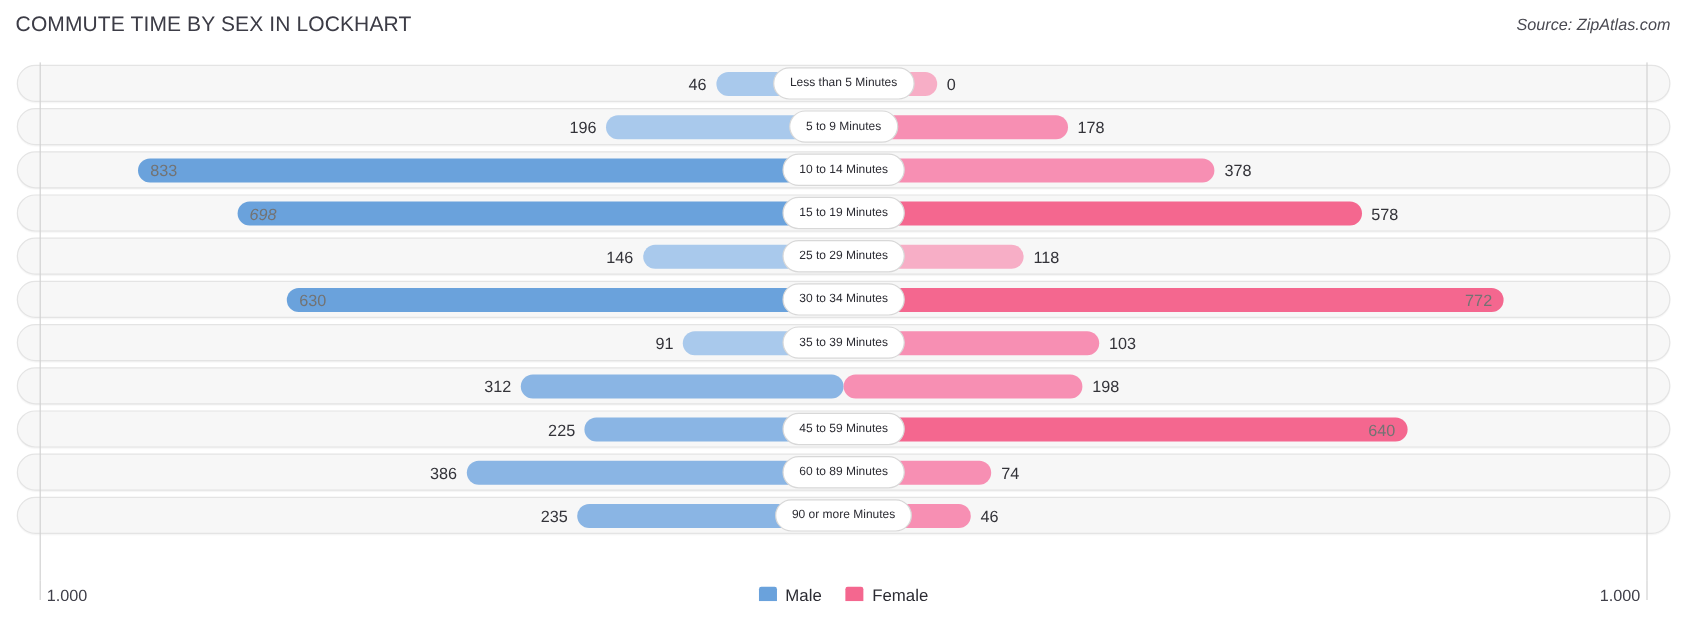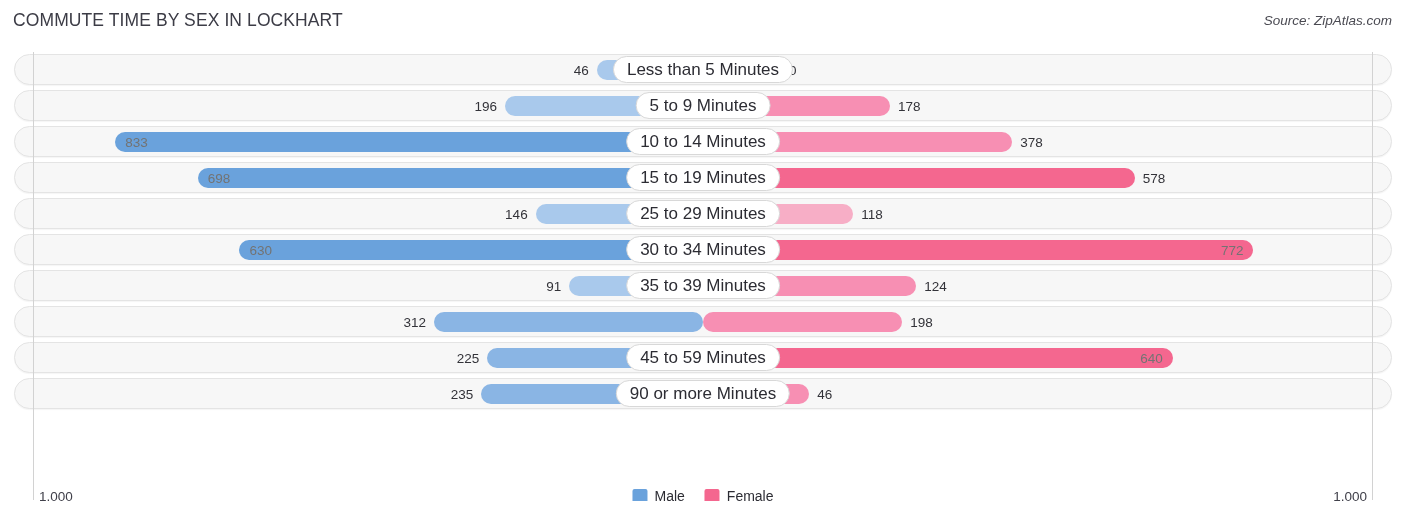--- a/index.html
+++ b/index.html
@@ -107,21 +107,21 @@
 
   
   .pill {
     position: absolute;
     top: 4px;
     height: 27px;
     line-height: 25px;
     background: #ffffff;
     border: 1px solid #d8d8d8;
     border-radius: 14px;
-    font-size: 17px;
+    font-size: 10px;
     color: #2c2c33;
     text-align: center;
     white-space: nowrap;
     padding: 0 13px;
     z-index: 4;
     transform: translateX(-50%);
   }
 
   
   .footer {
@@ -215,21 +215,21 @@
             <div class="val inside" style="left: 125.204px;">833</div>
             <div class="val" style="left: 1020.34px;">378</div>
             <div class="pill" style="left: 703px;">10 to 14 Minutes</div>
           </div>
         </div>
         <div class="row">
           <div class="track"></div>
           <div class="bars">
             <div class="bar bar-male" style="left: 197.824px; width: 505.176px; background: rgb(106, 162, 220);"></div>
             <div class="bar bar-female" style="left: 703px; width: 431.736px; background: rgb(244, 103, 143);"></div>
-            <div class="val inside" style="left: 207.824px;">698</div>
+            <div class="val inside" style="left: 207.824px; font-style: italic;">698</div>
             <div class="val" style="left: 1142.74px;">578</div>
             <div class="pill" style="left: 703px;">15 to 19 Minutes</div>
           </div>
         </div>
         <div class="row">
           <div class="track"></div>
           <div class="bars">
             <div class="bar bar-male" style="left: 535.648px; width: 167.352px; background: rgb(169, 201, 236);"></div>
             <div class="bar bar-female" style="left: 703px; width: 150.216px; background: rgb(247, 174, 198);"></div>
             <div class="val" style="left: 527.648px; transform: translateX(-100%);">146</div>
@@ -246,41 +246,51 @@
             <div class="val inside" style="left: 1243.46px; transform: translateX(-100%);">772</div>
             <div class="pill" style="left: 703px;">30 to 34 Minutes</div>
           </div>
         </div>
         <div class="row">
           <div class="track"></div>
           <div class="bars">
             <div class="bar bar-male" style="left: 569.308px; width: 133.692px; background: rgb(169, 201, 236);"></div>
             <div class="bar bar-female" style="left: 703px; width: 213.252px; background: rgb(247, 143, 179);"></div>
             <div class="val" style="left: 561.308px; transform: translateX(-100%);">91</div>
-            <div class="val" style="left: 924.252px;">124</div>
+            <div class="val" style="left: 924.252px;">103</div>
             <div class="pill" style="left: 703px;">35 to 39 Minutes</div>
           </div>
         </div>
         <div class="row">
           <div class="track"></div>
           <div class="bars">
             <div class="bar bar-male" style="left: 434.056px; width: 268.944px; background: rgb(138, 181, 228);"></div>
             <div class="bar bar-female" style="left: 703px; width: 199.176px; background: rgb(247, 143, 179);"></div>
             <div class="val" style="left: 426.056px; transform: translateX(-100%);">312</div>
             <div class="val" style="left: 910.176px;">198</div>
           </div>
         </div>
         <div class="row">
           <div class="track"></div>
           <div class="bars">
             <div class="bar bar-male" style="left: 487.3px; width: 215.7px; background: rgb(138, 181, 228);"></div>
             <div class="bar bar-female" style="left: 703px; width: 469.68px; background: rgb(244, 103, 143);"></div>
             <div class="val" style="left: 479.3px; transform: translateX(-100%);">225</div>
             <div class="val inside" style="left: 1162.68px; transform: translateX(-100%);">640</div>
             <div class="pill" style="left: 703px;">45 to 59 Minutes</div>
+          </div>
+        </div>
+        <div class="row">
+          <div class="track"></div>
+          <div class="bars">
+            <div class="bar bar-male" style="left: 388.768px; width: 314.232px; background: rgb(138, 181, 228);"></div>
+            <div class="bar bar-female" style="left: 703px; width: 123.288px; background: rgb(247, 143, 179);"></div>
+            <div class="val" style="left: 380.768px; transform: translateX(-100%);">386</div>
+            <div class="val" style="left: 834.288px;">74</div>
+            <div class="pill" style="left: 703px;">60 to 89 Minutes</div>
           </div>
         </div>
         <div class="row">
           <div class="track"></div>
           <div class="bars">
             <div class="bar bar-male" style="left: 481.18px; width: 221.82px; background: rgb(138, 181, 228);"></div>
             <div class="bar bar-female" style="left: 703px; width: 106.152px; background: rgb(247, 143, 179);"></div>
             <div class="val" style="left: 473.18px; transform: translateX(-100%);">235</div>
             <div class="val" style="left: 817.152px;">46</div>
             <div class="pill" style="left: 703px;">90 or more Minutes</div>

